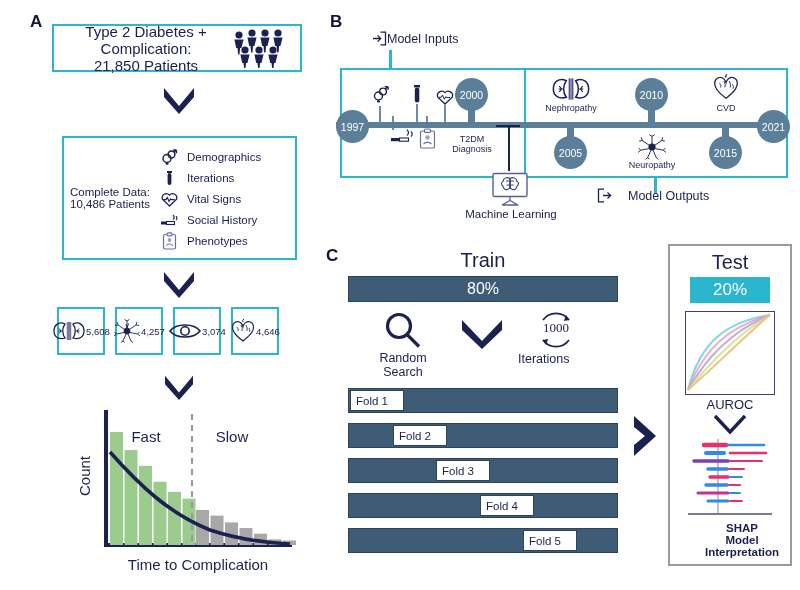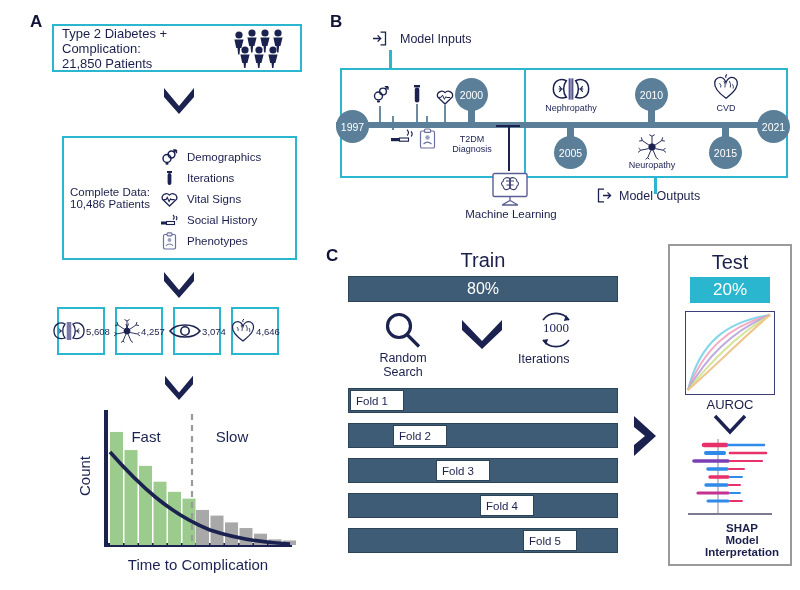--- a/index.html
+++ b/index.html
@@ -9,21 +9,21 @@
     color:#1b1f4b;
   }
   .abs{position:absolute;}
   .panel-letter{font-size:17px;font-weight:bold;color:#111436;}
   .tealbox{border:2.5px solid #29b6ce;background:#fff;box-sizing:border-box;}
   .center{display:flex;align-items:center;justify-content:center;}
   svg{display:block;overflow:visible;}
 
   
   #boxA1{left:52px;top:24px;width:250px;height:48px;}
-  #boxA1 .label{font-size:13px;text-align:left;}
+  #boxA1 .label{font-size:15px;text-align:center;}
   #boxA2{left:62px;top:136px;width:235px;height:124px;}
   .datarow{display:flex;align-items:center;height:21px;}
   .datarow .ic{width:26px;display:flex;justify-content:center;align-items:center;}
   .datarow .nm{font-size:11.5px;margin-left:5px;}
   .cbox{width:48px;height:48px;border:2.5px solid #29b6ce;background:#fff;
         box-sizing:border-box;display:flex;flex-direction:row;
         align-items:center;justify-content:center;}
   .cbox .cnt{font-size:9.5px;margin-top:0px;}
 
   
@@ -246,21 +246,21 @@
     <line x1="132" y1="10" x2="132" y2="141" stroke="#9a9a9a" stroke-width="2.2" stroke-dasharray="6,5"></line>
     <text id="lbl-fast" x="86" y="38" font-size="15" fill="#1b2250" text-anchor="middle" font-family="Liberation Sans, sans-serif">Fast</text>
     <text id="lbl-slow" x="172" y="38" font-size="15" fill="#1b2250" text-anchor="middle" font-family="Liberation Sans, sans-serif">Slow</text>
     <text id="lbl-y" x="-72" y="30" font-size="15" fill="#1b2250" text-anchor="middle" transform="rotate(-90)" font-family="Liberation Sans, sans-serif">Count</text>
     <text id="lbl-x" x="138" y="166" font-size="15" fill="#1b2250" text-anchor="middle" font-family="Liberation Sans, sans-serif">Time to Complication</text>
   </svg>
 </div>
 
 <div class="abs panel-letter" style="left:330px;top:12px;">B</div>
 
-<div class="abs" style="left:372px;top:31px;display:flex;align-items:center;gap:13px;">
+<div class="abs" style="left:372px;top:31px;display:flex;align-items:center;gap:0;">
   <span>
     <svg width="15" height="15" viewBox="0 0 15 15" fill="none" stroke="#1b2250" stroke-width="1.3">
       <path d="M8.5 1.2h5v12.6h-5"></path>
       <path d="M1 7.5h7.2 M5.6 4.4l3.1 3.1 -3.1 3.1"></path>
     </svg>
   </span>
   <span style="font-size:12.5px;">Model Inputs</span>
 </div>
 <div class="abs" style="left:389px;top:50px;width:2.5px;height:19px;background:#29b6ce;"></div>
 
@@ -373,21 +373,21 @@
     <path d="M13 22 C6 17 2 12 2.5 7.5 C3 3 8 1 11 4 C12 5 12.5 6 13 7.5 C14 4 17 1.5 20.5 3 C24 4.5 24.5 9 22 13 C20 16.5 16 19.5 13 22 Z"></path>
     <path d="M7 8 q2 2 1 4 M11 6 q2 3 1 6 M16 6 q2 3 1 6 M19 9 q1.5 2 .5 4" stroke-width="0.8"></path>
     <path d="M13 3 q-1-2 1-3" stroke-width="1"></path>
   </svg>
 </div>
 <div class="abs tinylbl" style="left:696px;top:103px;width:60px;">CVD</div>
 <div class="abs tlstem" style="left:722px;top:124px;height:22px;"></div>
 <div class="abs tlcirc" style="left:709px;top:136px;width:33px;height:33px;">2015</div>
 
 <div class="abs" style="left:654px;top:178px;width:2.5px;height:16px;background:#29b6ce;"></div>
-<div class="abs" style="left:597px;top:188px;display:flex;align-items:center;gap:7px;">
+<div class="abs" style="left:597px;top:188px;display:flex;align-items:center;gap:16px;">
   <span>
     <svg width="15" height="15" viewBox="0 0 15 15" fill="none" stroke="#1b2250" stroke-width="1.3">
       <path d="M7 1.2h-5.5v12.6h5.5"></path>
       <path d="M6 7.5h8 M10.5 4.4l3.1 3.1 -3.1 3.1"></path>
     </svg>
   </span>
   <span style="font-size:12.5px;">Model Outputs</span>
 </div>
 
 <div class="abs panel-letter" style="left:326px;top:246px;">C</div>

